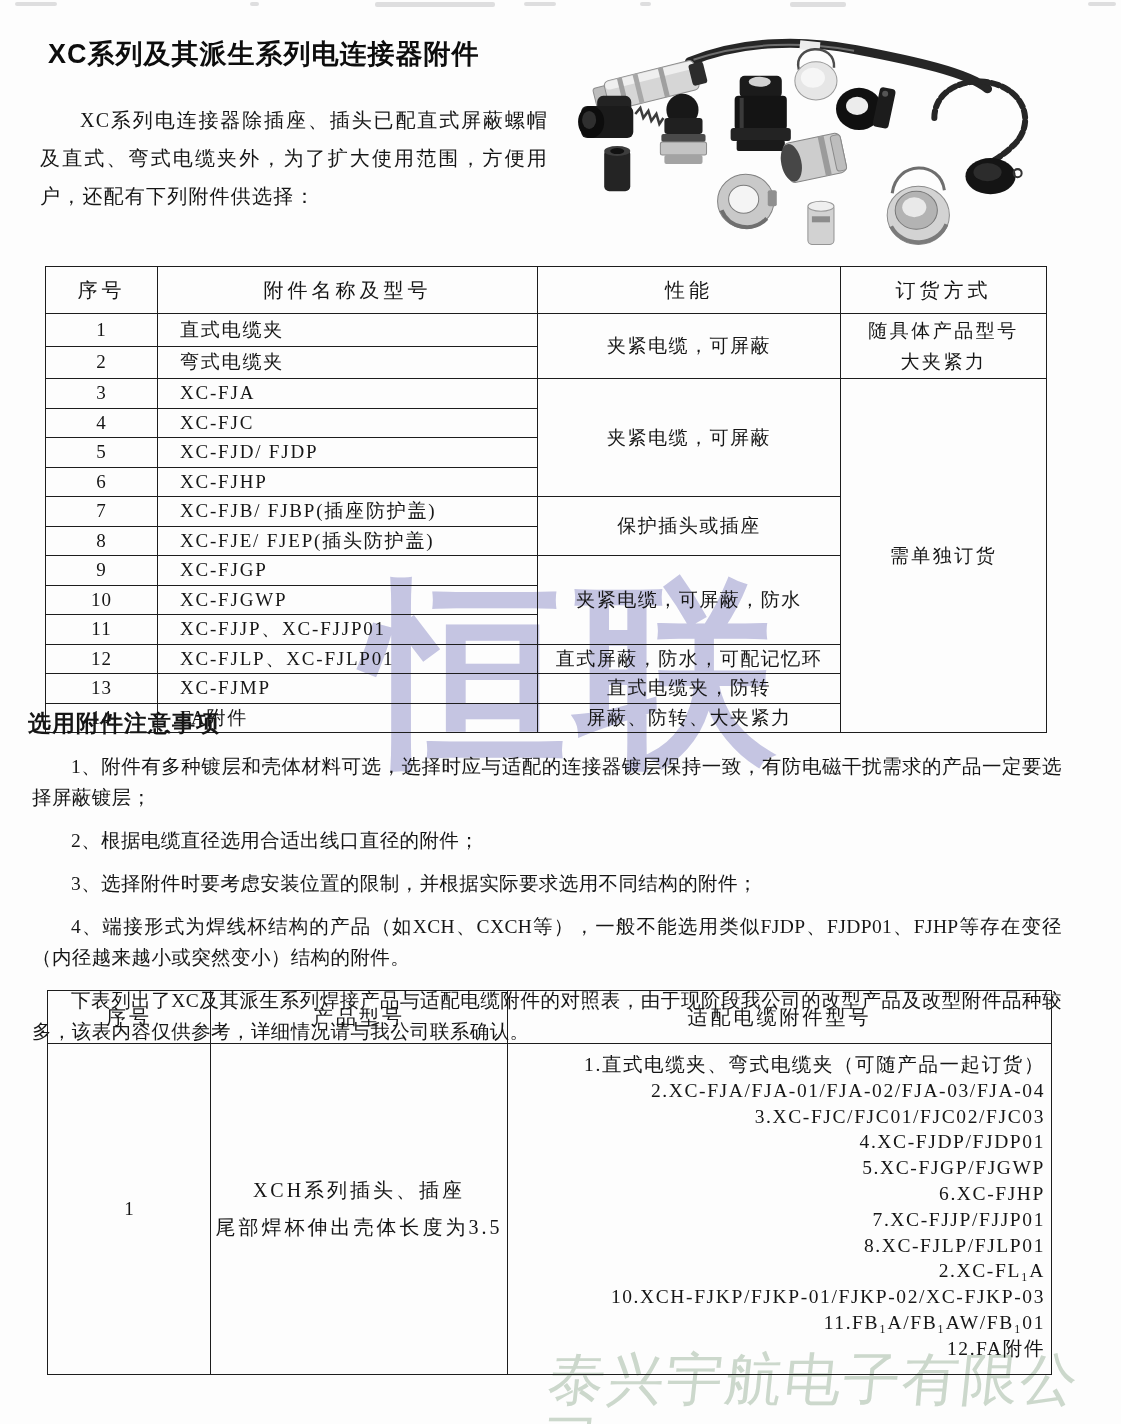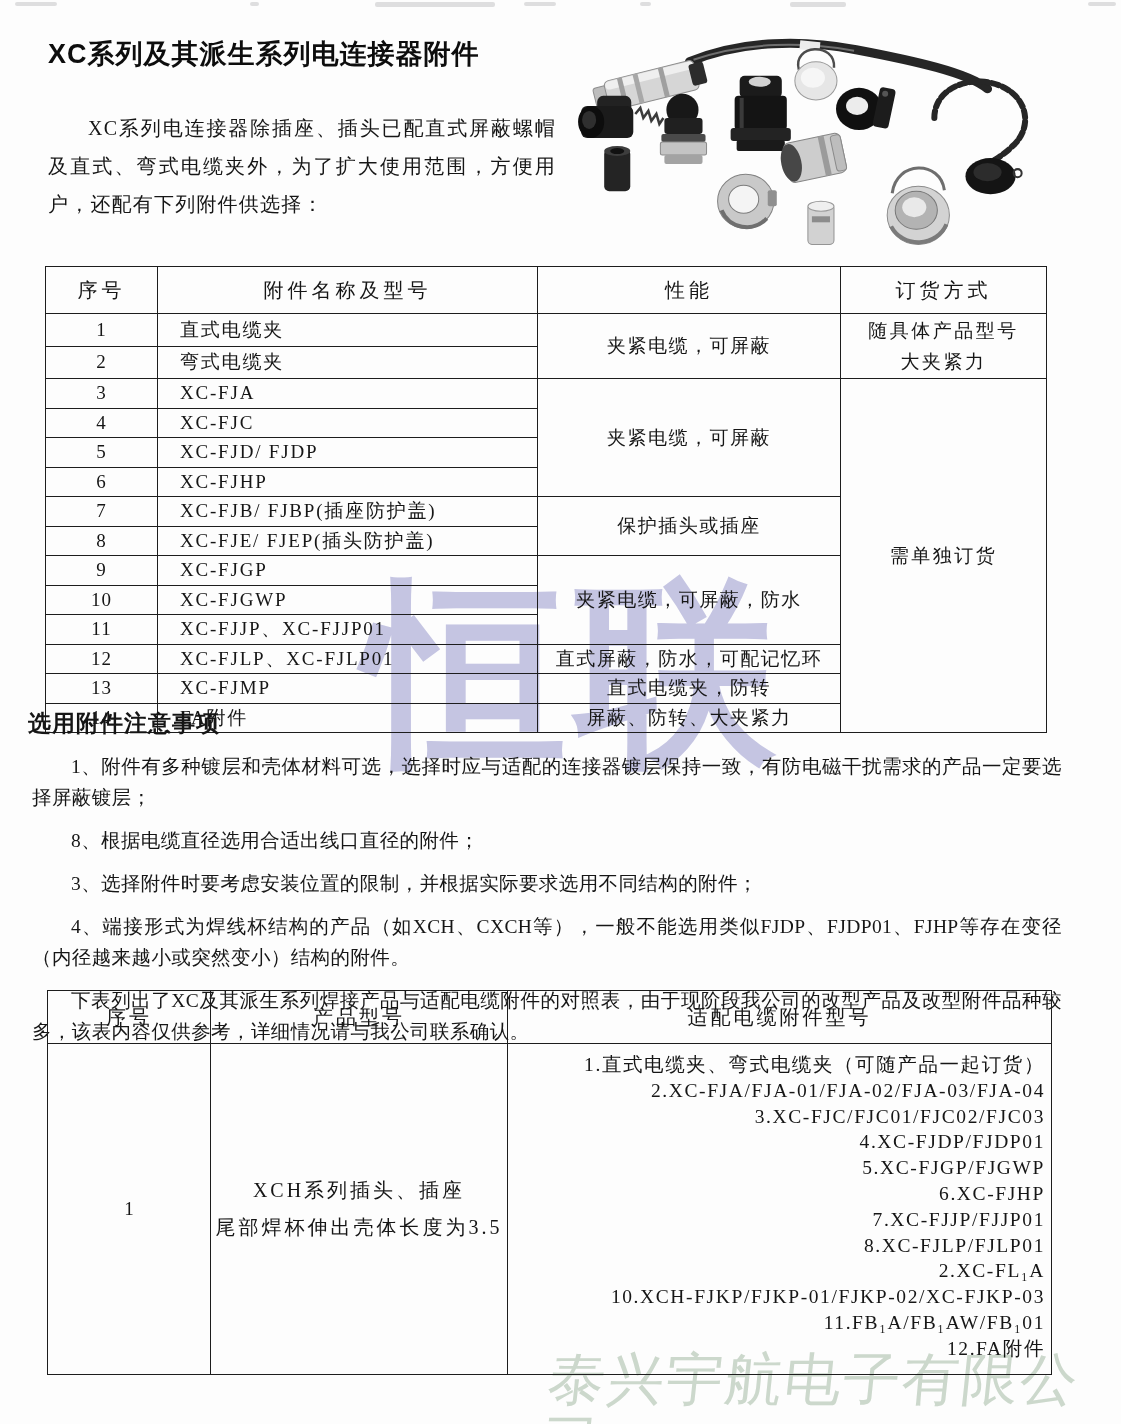--- a/index.html
+++ b/index.html
@@ -10,21 +10,21 @@
   }
   
   .art{position:absolute;top:2px;height:4px;background:#dededf;border-radius:2px;}
 
   .title{
     position:absolute;left:44px;top:32px;margin:4px;
     font-family:"Liberation Sans","DejaVu Sans",sans-serif;
     font-weight:bold;font-size:27px;letter-spacing:1px;color:#0d0d0d;
   }
   .intro{
-    position:absolute;left:36px;top:97px;width:508px;margin:12px;
+    position:absolute;left:36px;top:97px;width:508px;margin:4px;
     font-size:20px;line-height:38px;letter-spacing:1.2px;
     text-align:justify;text-indent:2em;
   }
   .photo{position:absolute;left:553px;top:16px;width:568px;height:236px;}
 
   
   .wm-center{
     position:absolute;left:366px;top:570px;z-index:0;
     font-family:Liberation Serif, serif;font-weight:bold;
     font-size:200px;line-height:1.05;letter-spacing:10px;color:#c5c5e2;
@@ -244,21 +244,21 @@
         <td class="cell-seq">14</td>
         <td class="cell-name">FA附件</td>
         <td class="cell-perf">屏蔽、防转、大夹紧力</td>
       </tr>
     </tbody>
   </table>
 
   <div class="notes">
     <h2>选用附件注意事项</h2>
     <p>1、附件有多种镀层和壳体材料可选，选择时应与适配的连接器镀层保持一致，有防电磁干扰需求的产品一定要选择屏蔽镀层；</p>
-    <p>8、根据电缆直径选用合适出线口直径的附件；</p>
+    <p>2、根据电缆直径选用合适出线口直径的附件；</p>
     <p>3、选择附件时要考虑安装位置的限制，并根据实际要求选用不同结构的附件；</p>
     <p>4、端接形式为焊线杯结构的产品（如XCH、CXCH等），一般不能选用类似FJDP、FJDP01、FJHP等存在变径（内径越来越小或突然变小）结构的附件。</p>
     <p>下表列出了XC及其派生系列焊接产品与适配电缆附件的对照表，由于现阶段我公司的改型产品及改型附件品种较多，该表内容仅供参考，详细情况请与我公司联系确认。</p>
   </div>
 
   <table class="t2">
     <colgroup>
         <col class="c2-seq">
         <col class="c2-prod">
         <col class="c2-acc">

